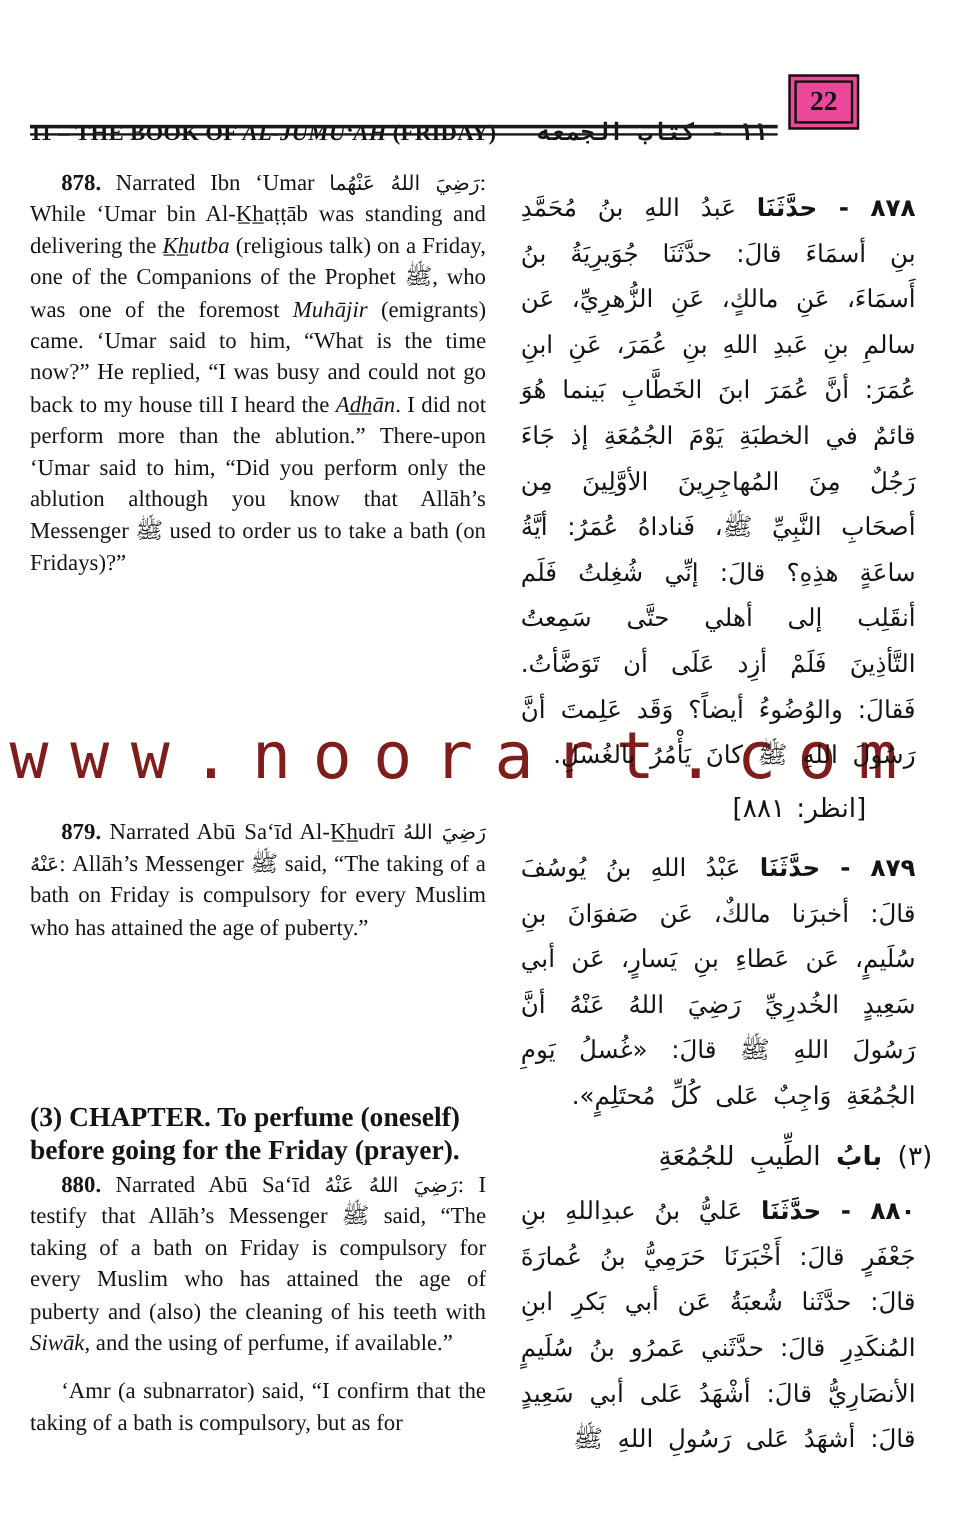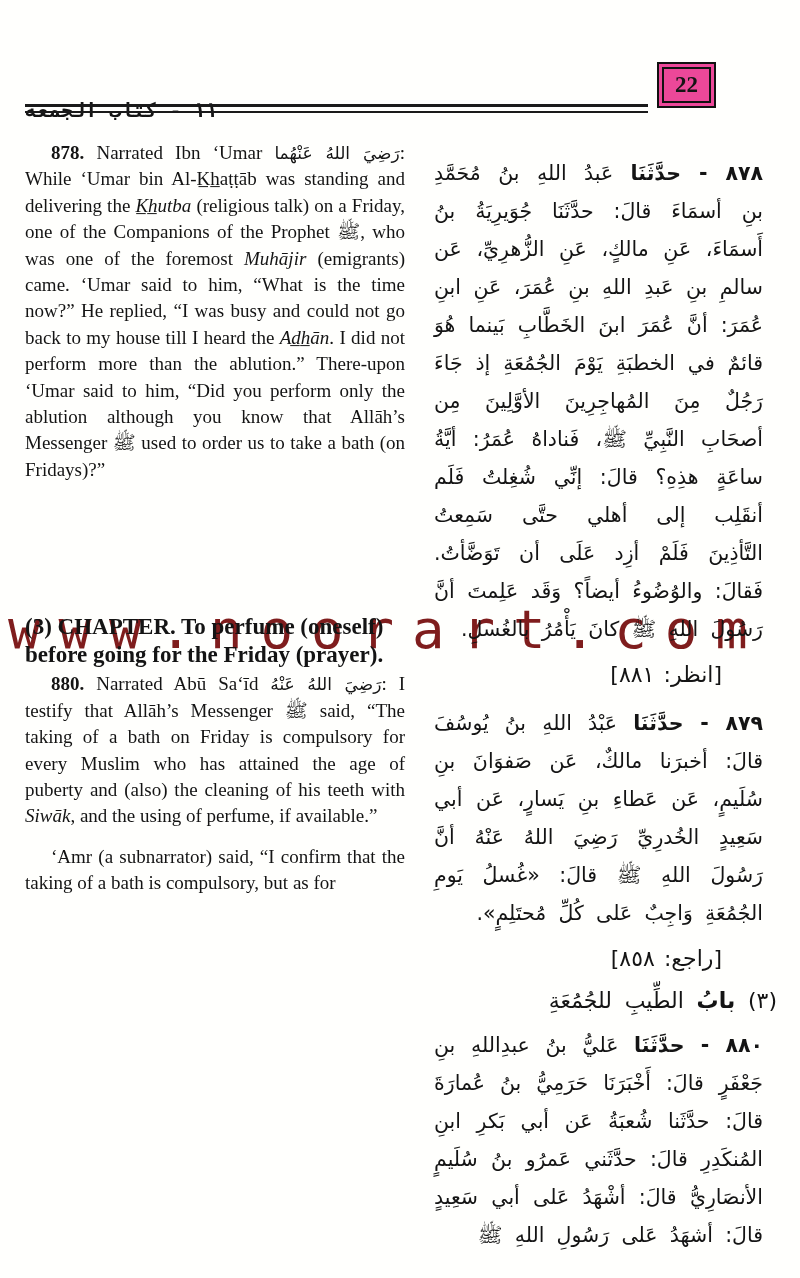--- a/index.html
+++ b/index.html
@@ -69,51 +69,52 @@
   .para-ar-880 { margin-top:6px; }
 </style>
 </head>
 <body>
 
 <div class="page">
 
   <div class="watermark">www.noorart.com</div>
 
   <header class="header">
+    <div class="title-en"><span>11 – THE BOOK OF </span><i>AL-JUMU‘AH</i><span> (FRIDAY)</span></div>
     <div class="title-ar" dir="rtl">١١ - كتاب الجمعة</div>
   </header>
 
   <div class="page-box">
     <div class="page-box-inner">22</div>
   </div>
 
   <div class="rule"></div>
 
   <div class="columns">
 
     <div class="col-en">
 
       <p class="para"><b>878.</b><span> Narrated Ibn ‘Umar </span><span class="ar-inline" dir="rtl">رَضِيَ اللهُ عَنْهُما</span><span>: While ‘Umar bin Al-K̲h̲aṭṭāb was standing and delivering the </span><i>K̲h̲utba</i><span> (religious talk) on a Friday, one of the Companions of the Prophet ﷺ, who was one of the foremost </span><i>Muhājir</i><span> (emigrants) came. ‘Umar said to him, “What is the time now?” He replied, “I was busy and could not go back to my house till I heard the </span><i>Ad̲h̲ān</i><span>. I did not perform more than the ablution.” There-upon ‘Umar said to him, “Did you perform only the ablution although you know that Allāh’s Messenger ﷺ used to order us to take a bath (on Fridays)?”</span></p>
 
+      <p class="para gap-879"><b>879.</b><span> Narrated Abū Sa‘īd Al-K̲h̲udrī </span><span class="ar-inline" dir="rtl">رَضِيَ اللهُ عَنْهُ</span><span>: Allāh’s Messenger ﷺ said, “The taking of a bath on Friday is compulsory for every Muslim who has attained the age of puberty.”</span></p>
 
       <h3 class="chapter-en">(3) CHAPTER. To perfume (oneself) before going for the Friday (prayer).</h3>
 
       <p class="para para-880"><b>880.</b><span> Narrated Abū Sa‘īd </span><span class="ar-inline" dir="rtl">رَضِيَ اللهُ عَنْهُ</span><span>: I testify that Allāh’s Messenger ﷺ said, “The taking of a bath on Friday is compulsory for every Muslim who has attained the age of puberty and (also) the cleaning of his teeth with </span><i>Siwāk</i><span>, and the using of perfume, if available.”</span></p>
 
       <p class="para para-amr">‘Amr (a subnarrator) said, “I confirm that the taking of a bath is compulsory, but as for</p>
 
     </div>
 
     <div class="col-ar">
 
       <p class="apara"><b>٨٧٨ - </b><b>حدَّثَنَا</b><span> عَبدُ اللهِ بنُ مُحَمَّدِ بنِ أسمَاءَ قالَ: حدَّثَنَا جُوَيرِيَةُ بنُ أَسمَاءَ، عَنِ مالكٍ، عَنِ الزُّهرِيِّ، عَن سالمِ بنِ عَبدِ اللهِ بنِ عُمَرَ، عَنِ ابنِ عُمَرَ: أنَّ عُمَرَ ابنَ الخَطَّابِ بَينما هُوَ قائمٌ في الخطبَةِ يَوْمَ الجُمُعَةِ إذ جَاءَ رَجُلٌ مِنَ المُهاجِرِينَ الأوَّلِينَ مِن أصحَابِ النَّبِيِّ ﷺ، فَناداهُ عُمَرُ: أيَّةُ ساعَةٍ هذِهِ؟ قالَ: إنِّي شُغِلتُ فَلَم أنقَلِب إلى أهلي حتَّى سَمِعتُ التَّأذِينَ فَلَمْ أزِد عَلَى أن تَوَضَّأتُ. فَقالَ: والوُضُوءُ أيضاً؟ وَقَد عَلِمتَ أنَّ رَسُولَ اللهِ ﷺ كانَ يَأْمُرُ بالغُسلِ.</span></p>
       <div class="ref ref-878">[انظر: ٨٨١]</div>
 
       <p class="apara para-ar-879"><b>٨٧٩ - </b><b>حدَّثَنَا</b><span> عَبْدُ اللهِ بنُ يُوسُفَ قالَ: أخبرَنا مالكٌ، عَن صَفوَانَ بنِ سُلَيمٍ، عَن عَطاءِ بنِ يَسارٍ، عَن أبي سَعِيدٍ الخُدرِيِّ رَضِيَ اللهُ عَنْهُ أنَّ رَسُولَ اللهِ ﷺ قالَ: «غُسلُ يَومِ الجُمُعَةِ وَاجِبٌ عَلى كُلِّ مُحتَلِمٍ».</span></p>
-      <div class="ref ref-879">[راجع: ٨٥٨]</div>
 
       <h3 class="chapter-ar"><span>(٣) </span><b>بابُ</b><span> الطِّيبِ للجُمُعَةِ</span></h3>
 
       <p class="apara para-ar-880"><b>٨٨٠ - </b><b>حدَّثَنَا</b><span> عَليُّ بنُ عبدِاللهِ بنِ جَعْفَرٍ قالَ: أَخْبَرَنَا حَرَمِيُّ بنُ عُمارَةَ قالَ: حدَّثَنا شُعبَةُ عَن أبي بَكرِ ابنِ المُنكَدِرِ قالَ: حدَّثَني عَمرُو بنُ سُلَيمٍ الأنصَارِيُّ قالَ: أشْهَدُ عَلى أبي سَعِيدٍ قالَ: أشهَدُ عَلى رَسُولِ اللهِ ﷺ</span></p>
 
     </div>
   </div>
 </div>
 
 </body></html>

